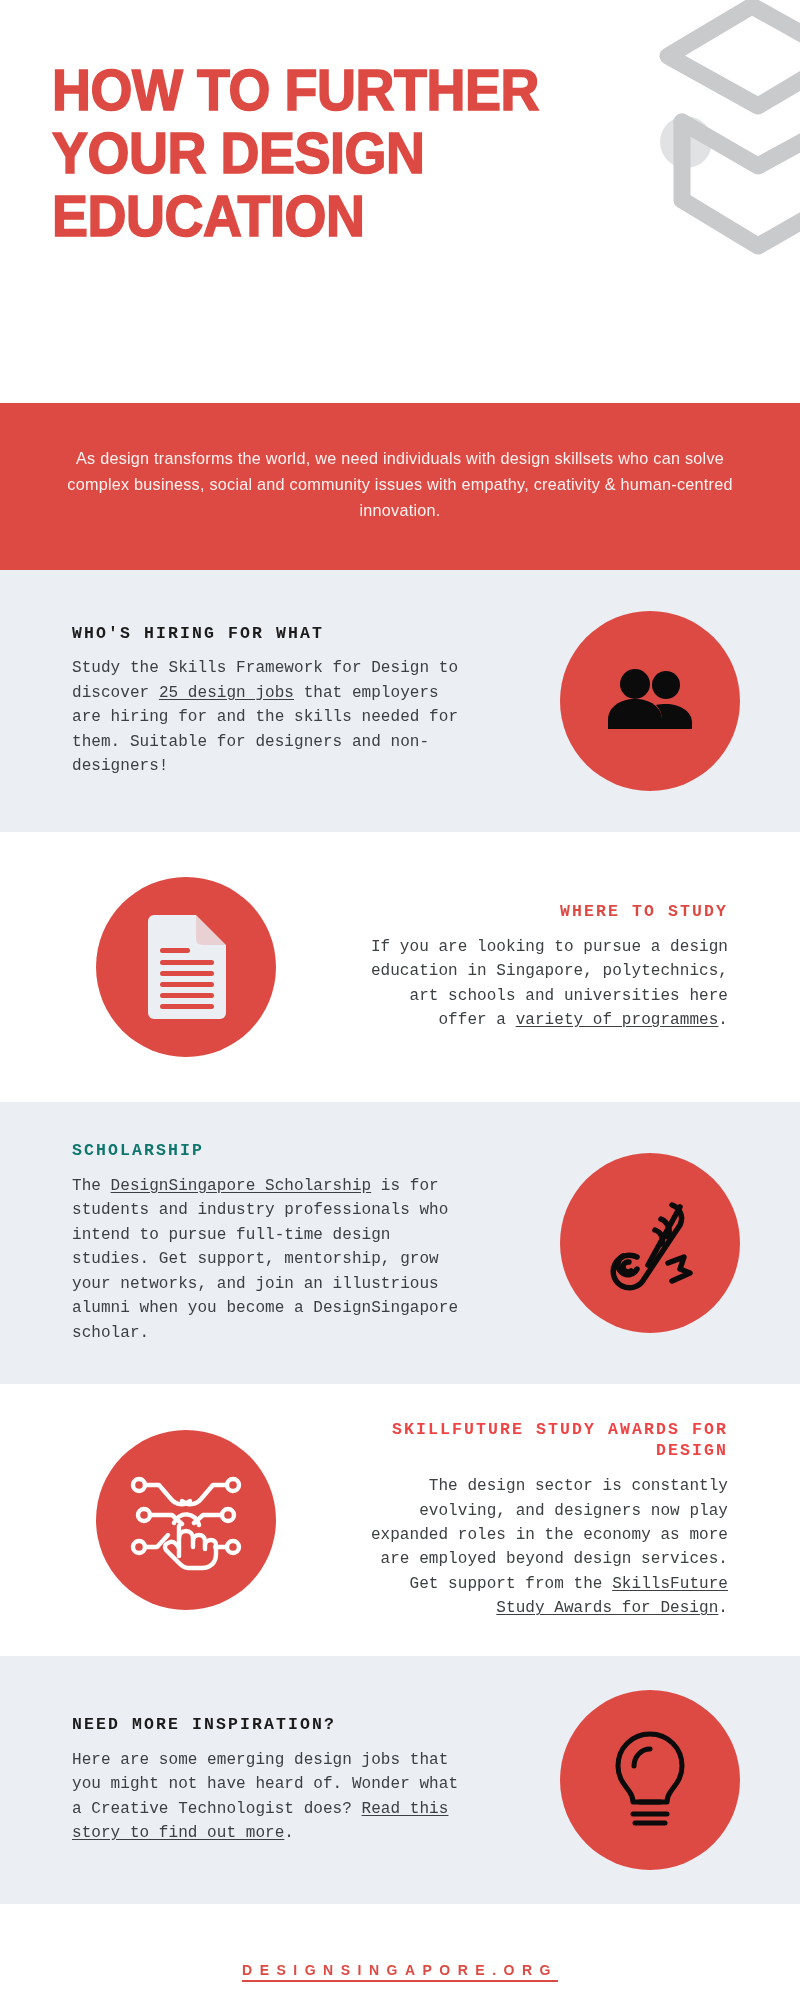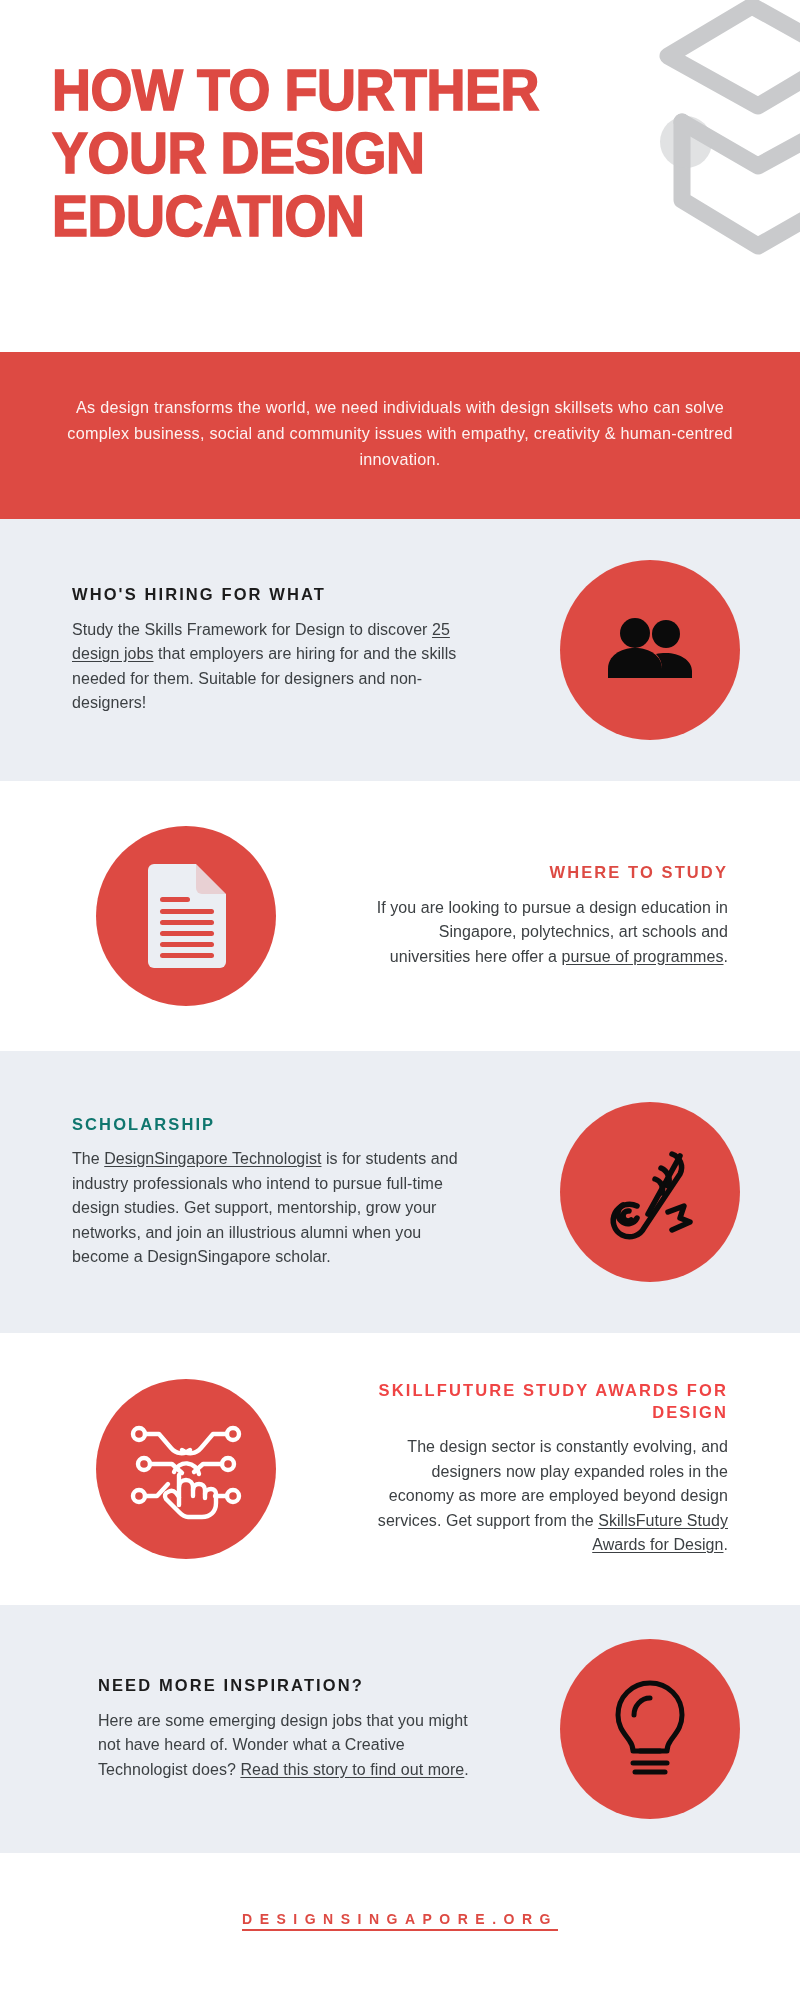--- a/index.html
+++ b/index.html
@@ -5,21 +5,21 @@
   html,body{margin:0;padding:0;}
   body{
     width:800px;height:2000px;
     background:#ffffff;
     font-family:"Liberation Sans","DejaVu Sans",sans-serif;
     overflow:hidden;position:relative;
   }
   .page{width:800px;height:2000px;position:relative;overflow:hidden;background:#fff;}
 
   
-  .header{position:relative;height:352px;background:#fff;overflow:hidden;}
+  .header{position:relative;height:403px;background:#fff;overflow:hidden;}
   .cap-wrap{
     position:absolute;right:-10px;top:-6px;width:320px;height:290px;
     mix-blend-mode:multiply;pointer-events:none;
   }
   .cap-wrap svg{display:block;width:100%;height:100%;}
   .title{
     position:absolute;left:52px;top:58px;width:640px;
     font-family:"Liberation Sans Narrow","Liberation Sans",sans-serif;
     font-weight:bold;
     font-size:58px;line-height:1.09;
@@ -37,21 +37,21 @@
     background:#dd4a43;color:#fdf2f1;
     padding:30px 36px 34px 36px;
     text-align:center;
     font-size:16.2px;line-height:1.62;
     letter-spacing:.25px;
     font-weight:400;
   }
   .banner p{margin:12px;}
 
   
-  .section{position:relative;display:flex;align-items:center;box-sizing:border-box;}
+  .section{position:relative;display:flex;align-items:center;box-sizing:border-box;font-family:Liberation Mono, monospace;}
   .sec-gray{background:#ebeef3;}
   .sec-white{background:#ffffff;padding-left:36px;}
   .col-text{flex:1;box-sizing:border-box;}
   .col-icon{width:300px;display:flex;align-items:center;justify-content:center;flex:none;}
 
   .circle{
     width:180px;height:180px;border-radius:50%;
     background:#dd4a43;
     display:flex;align-items:center;justify-content:center;
   }
@@ -150,27 +150,27 @@
         <rect x="20" y="56" width="54" height="5" rx="2.5"></rect>
         <rect x="20" y="67" width="54" height="5" rx="2.5"></rect>
         <rect x="20" y="78" width="54" height="5" rx="2.5"></rect>
         <rect x="20" y="89" width="54" height="5" rx="2.5"></rect>
       </g>
             </svg>
           </div>
         </div>
         <div class="col-text ta-right" style="padding: 0px 72px 0px 26px;">
           <div class="sec-head red" style="color: rgb(221, 74, 67);">WHERE TO STUDY</div>
-          <p class="sec-body"><span>If you are looking to pursue a design education in Singapore,  polytechnics, art schools and universities here offer a </span><span class="u">pursue of programmes</span><span>.</span></p>
+          <p class="sec-body"><span>If you are looking to pursue a design education in Singapore,  polytechnics, art schools and universities here offer a </span><span class="u">variety of programmes</span><span>.</span></p>
         </div>
       </div>
       <div class="section sec-gray" style="height: 282px; background: rgb(235, 238, 243);">
         <div class="col-text ta-left" style="padding: 0px 26px 0px 72px;">
           <div class="sec-head" style="color: #0f766e;">SCHOLARSHIP</div>
-          <p class="sec-body"><span>The </span><span class="u">DesignSingapore Technologist</span><span> is for students and industry professionals who intend to pursue full-time design studies. Get support, mentorship, grow your networks, and join an illustrious alumni when you become a DesignSingapore scholar.</span></p>
+          <p class="sec-body"><span>The </span><span class="u">DesignSingapore Scholarship</span><span> is for students and industry professionals who intend to pursue full-time design studies. Get support, mentorship, grow your networks, and join an illustrious alumni when you become a DesignSingapore scholar.</span></p>
         </div>
         <div class="col-icon">
           <div class="circle" style="background: rgb(221, 74, 67);">
             <svg width="104" height="104" viewBox="0 0 104 104">
       <g fill="none" stroke="#0b0b0b" stroke-width="5.5" stroke-linecap="round" stroke-linejoin="round">
         <path d="M74 14c8 3 12 12 8 20L46 88c-4 8-14 11-22 7s-11-14-7-22 14-11 22-7"></path>
         <path d="M39 78a10 10 0 1 1-14-13"></path>
         <path d="M31 71a5 5 0 1 0 2 9"></path>
         <path d="M82 16 50 74"></path>
         <path d="M63 28c7 3 10 11 7 18"></path>
@@ -206,21 +206,21 @@
       </g>
             </svg>
           </div>
         </div>
         <div class="col-text ta-right" style="padding: 0px 72px 0px 26px;">
           <div class="sec-head red" style="color: #ef4444;">SKILLFUTURE STUDY AWARDS FOR DESIGN</div>
           <p class="sec-body"><span>The design sector is constantly evolving, and designers now play expanded roles in the economy as more are employed beyond design services. Get support from the </span><span class="u">SkillsFuture Study Awards for Design</span><span>.</span></p>
         </div>
       </div>
       <div class="section sec-gray" style="height: 248px; background: rgb(235, 238, 243);">
-        <div class="col-text ta-left" style="padding: 0px 26px 0px 98px;">
+        <div class="col-text ta-left" style="padding: 0px 26px 0px 72px;">
           <div class="sec-head" style="color: rgb(28, 28, 28);">NEED MORE INSPIRATION?</div>
           <p class="sec-body"><span>Here are some emerging design jobs that you might not have heard of. Wonder what a Creative Technologist does? </span><span class="u">Read this story to find out more</span><span>.</span></p>
         </div>
         <div class="col-icon">
           <div class="circle" style="background: rgb(221, 74, 67);">
             <svg width="92" height="104" viewBox="0 0 92 104">
       <g fill="none" stroke="#0b0b0b" stroke-width="5" stroke-linecap="round" stroke-linejoin="round">
         <path d="M46 6C28 6 14 20 14 38c0 12 6 18 11 25 3 4 4 7 4 11h34c0-4 1-7 4-11 5-7 11-13 11-25C78 20 64 6 46 6z"></path>
         <path d="M29 86h34"></path>
                 <path d="M31 95h30"></path>

